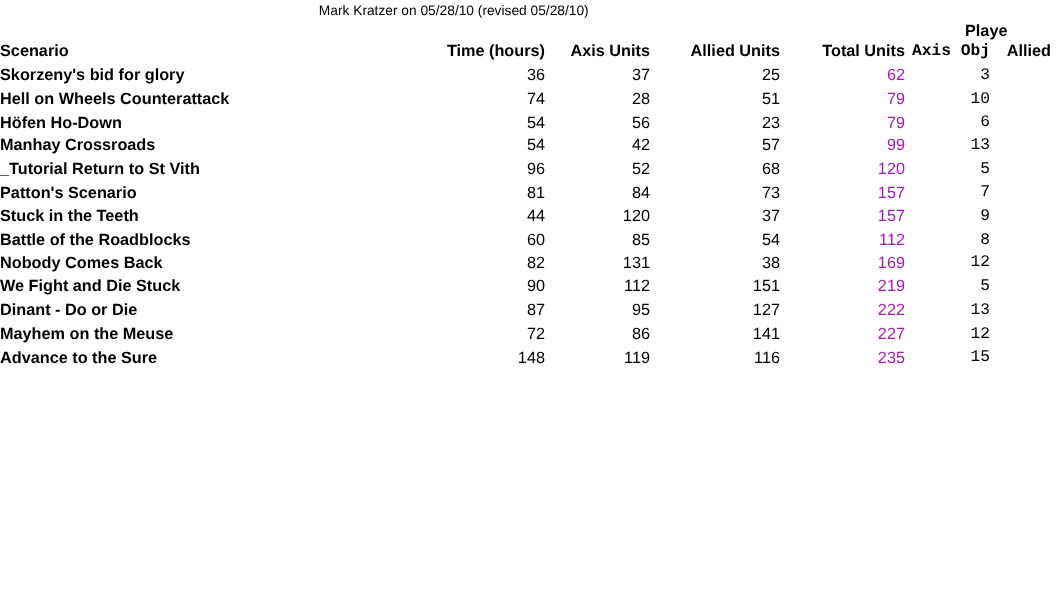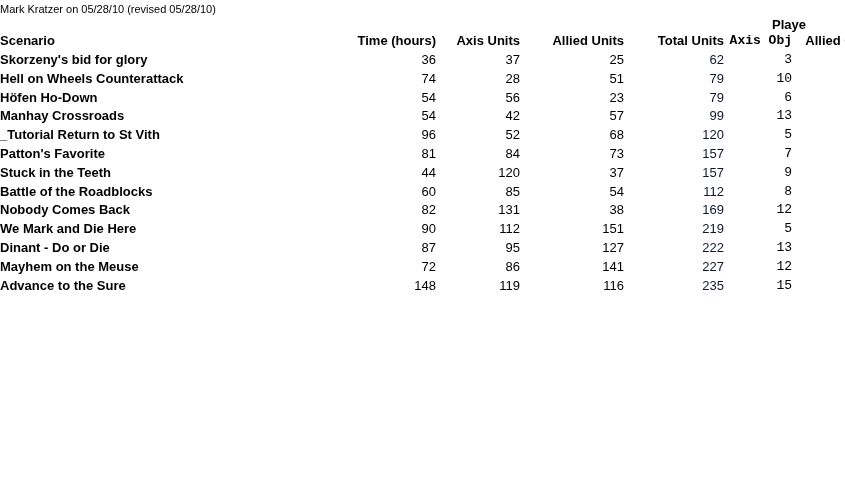--- a/index.html
+++ b/index.html
@@ -18,20 +18,21 @@
   .page {
     position: relative;
     width: 845px;
     height: 480px;
   }
   .byline {
     position: absolute;
     top: 3px;
     left: 0;
     width: 726px;
+    text-align: center;
     font-size: 11px;
     color: #000000;
     white-space: nowrap;
   }
   .player-head {
     position: absolute;
     top: 17px;
     left: 772px;
     font-size: 13px;
     font-weight: bold;
@@ -68,21 +69,21 @@
   th.num, td.num {
     text-align: right;
   }
   th.c-time, td.c-time { width: 92px; }
   th.c-axisunits, td.c-axisunits { width: 80px; margin-top: 24px; }
   th.c-alliedunits, td.c-alliedunits { width: 100px; }
   th.c-totalunits, td.c-totalunits { width: 96px; }
   th.c-axisobj, td.c-axisobj { width: 64px; font-family: Liberation Mono, monospace; }
   th.c-alliedobj, td.c-alliedobj { width: 70px; }
   td.total {
-    color: #0f172a;
+    color: #a21caf;
   }
   tr.row td {
     line-height: 16.8px;
   }
 </style>
 </head>
 <body>
 
 <div class="page">
 
@@ -148,21 +149,21 @@
         <td class="c-scenario">_Tutorial Return to St Vith</td>
         <td class="num c-time">96</td>
         <td class="num c-axisunits">52</td>
         <td class="num c-alliedunits">68</td>
         <td class="num c-totalunits total">120</td>
         <td class="num c-axisobj">5</td>
         <td class="num c-alliedobj">5</td>
 
       </tr>
       <tr class="row">
-        <td class="c-scenario">Patton's Favorite</td>
+        <td class="c-scenario">Patton's Scenario</td>
         <td class="num c-time">81</td>
         <td class="num c-axisunits">84</td>
         <td class="num c-alliedunits">73</td>
         <td class="num c-totalunits total">157</td>
         <td class="num c-axisobj">7</td>
         <td class="num c-alliedobj">9</td>
 
       </tr>
       <tr class="row">
         <td class="c-scenario">Stuck in the Teeth</td>
@@ -188,21 +189,21 @@
         <td class="c-scenario">Nobody Comes Back</td>
         <td class="num c-time">82</td>
         <td class="num c-axisunits">131</td>
         <td class="num c-alliedunits">38</td>
         <td class="num c-totalunits total">169</td>
         <td class="num c-axisobj">12</td>
         <td class="num c-alliedobj">12</td>
 
       </tr>
       <tr class="row">
-        <td class="c-scenario">We Mark and Die Here</td>
+        <td class="c-scenario">We Fight and Die Stuck</td>
         <td class="num c-time">90</td>
         <td class="num c-axisunits">112</td>
         <td class="num c-alliedunits">151</td>
         <td class="num c-totalunits total">219</td>
         <td class="num c-axisobj">5</td>
         <td class="num c-alliedobj">4</td>
 
       </tr>
       <tr class="row">
         <td class="c-scenario">Dinant - Do or Die</td>

